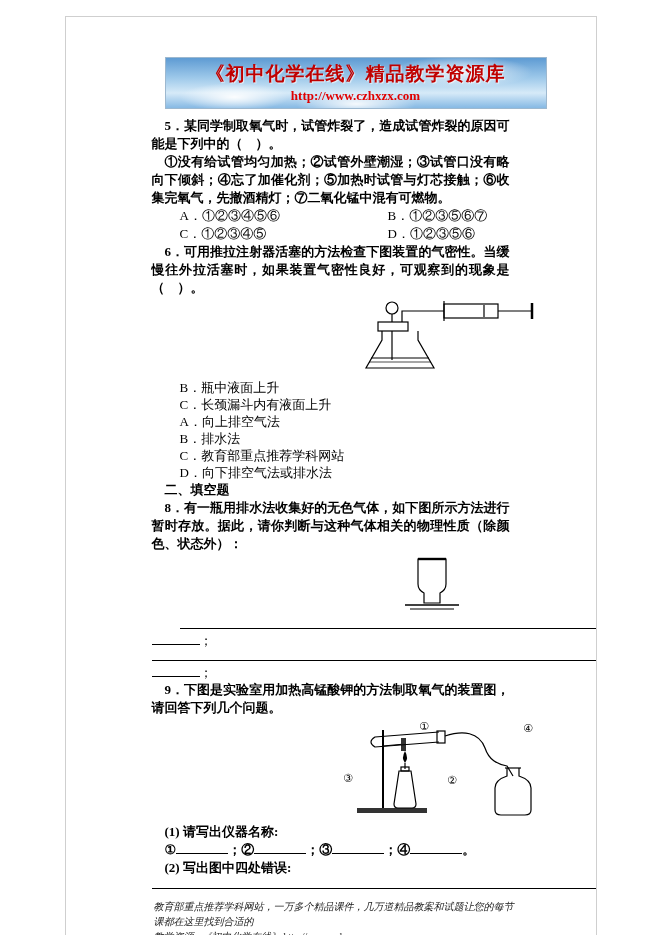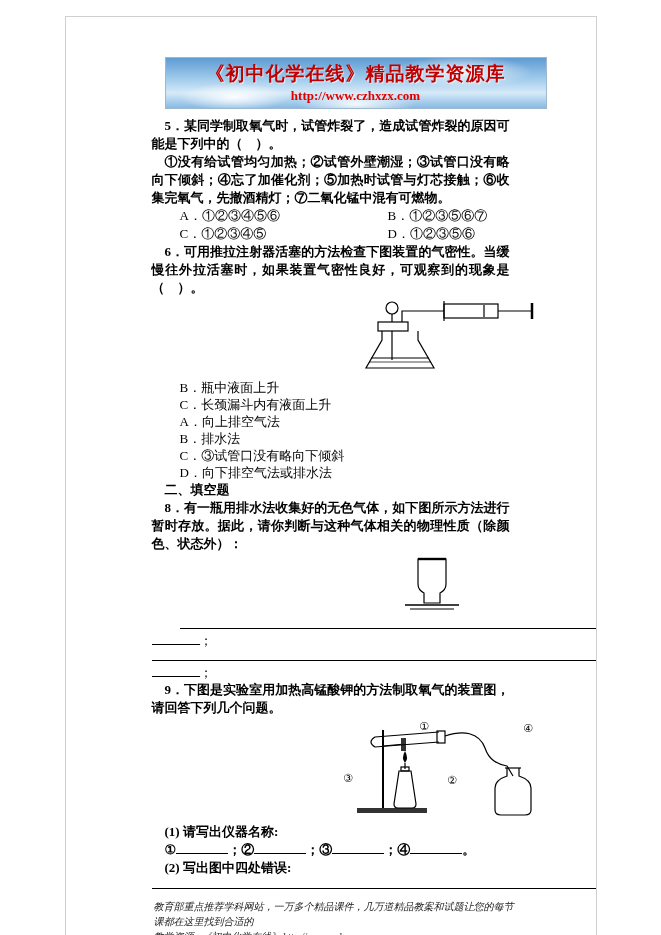--- a/index.html
+++ b/index.html
@@ -90,21 +90,21 @@
       </svg>
     </div>
     <div class="optlist">
       <div>B．瓶中液面上升</div>
       <div>C．长颈漏斗内有液面上升</div>
     </div>
 
     <div class="optlist">
       <div>A．向上排空气法</div>
       <div>B．排水法</div>
-      <div>C．③试管口没有略向下倾斜</div>
+      <div>C．教育部重点推荐学科网站</div>
       <div>D．向下排空气法或排水法</div>
     </div>
 
     <p class="para">二、填空题</p>
 
     <p class="para">8．有一瓶用排水法收集好的无色气体，如下图所示方法进行暂时存放。据此，请你判断与这种气体相关的物理性质（除颜色、状态外）：</p>
     <div class="fig fig8">
       <svg width="90" height="58" viewBox="0 0 90 58">
         <g fill="none" stroke="#000" stroke-width="1.2">
           <path d="M31 3 L59 3 L59 28 Q59 34 53 37 L53 47 L37 47 L37 37 Q31 34 31 28 Z"></path>

